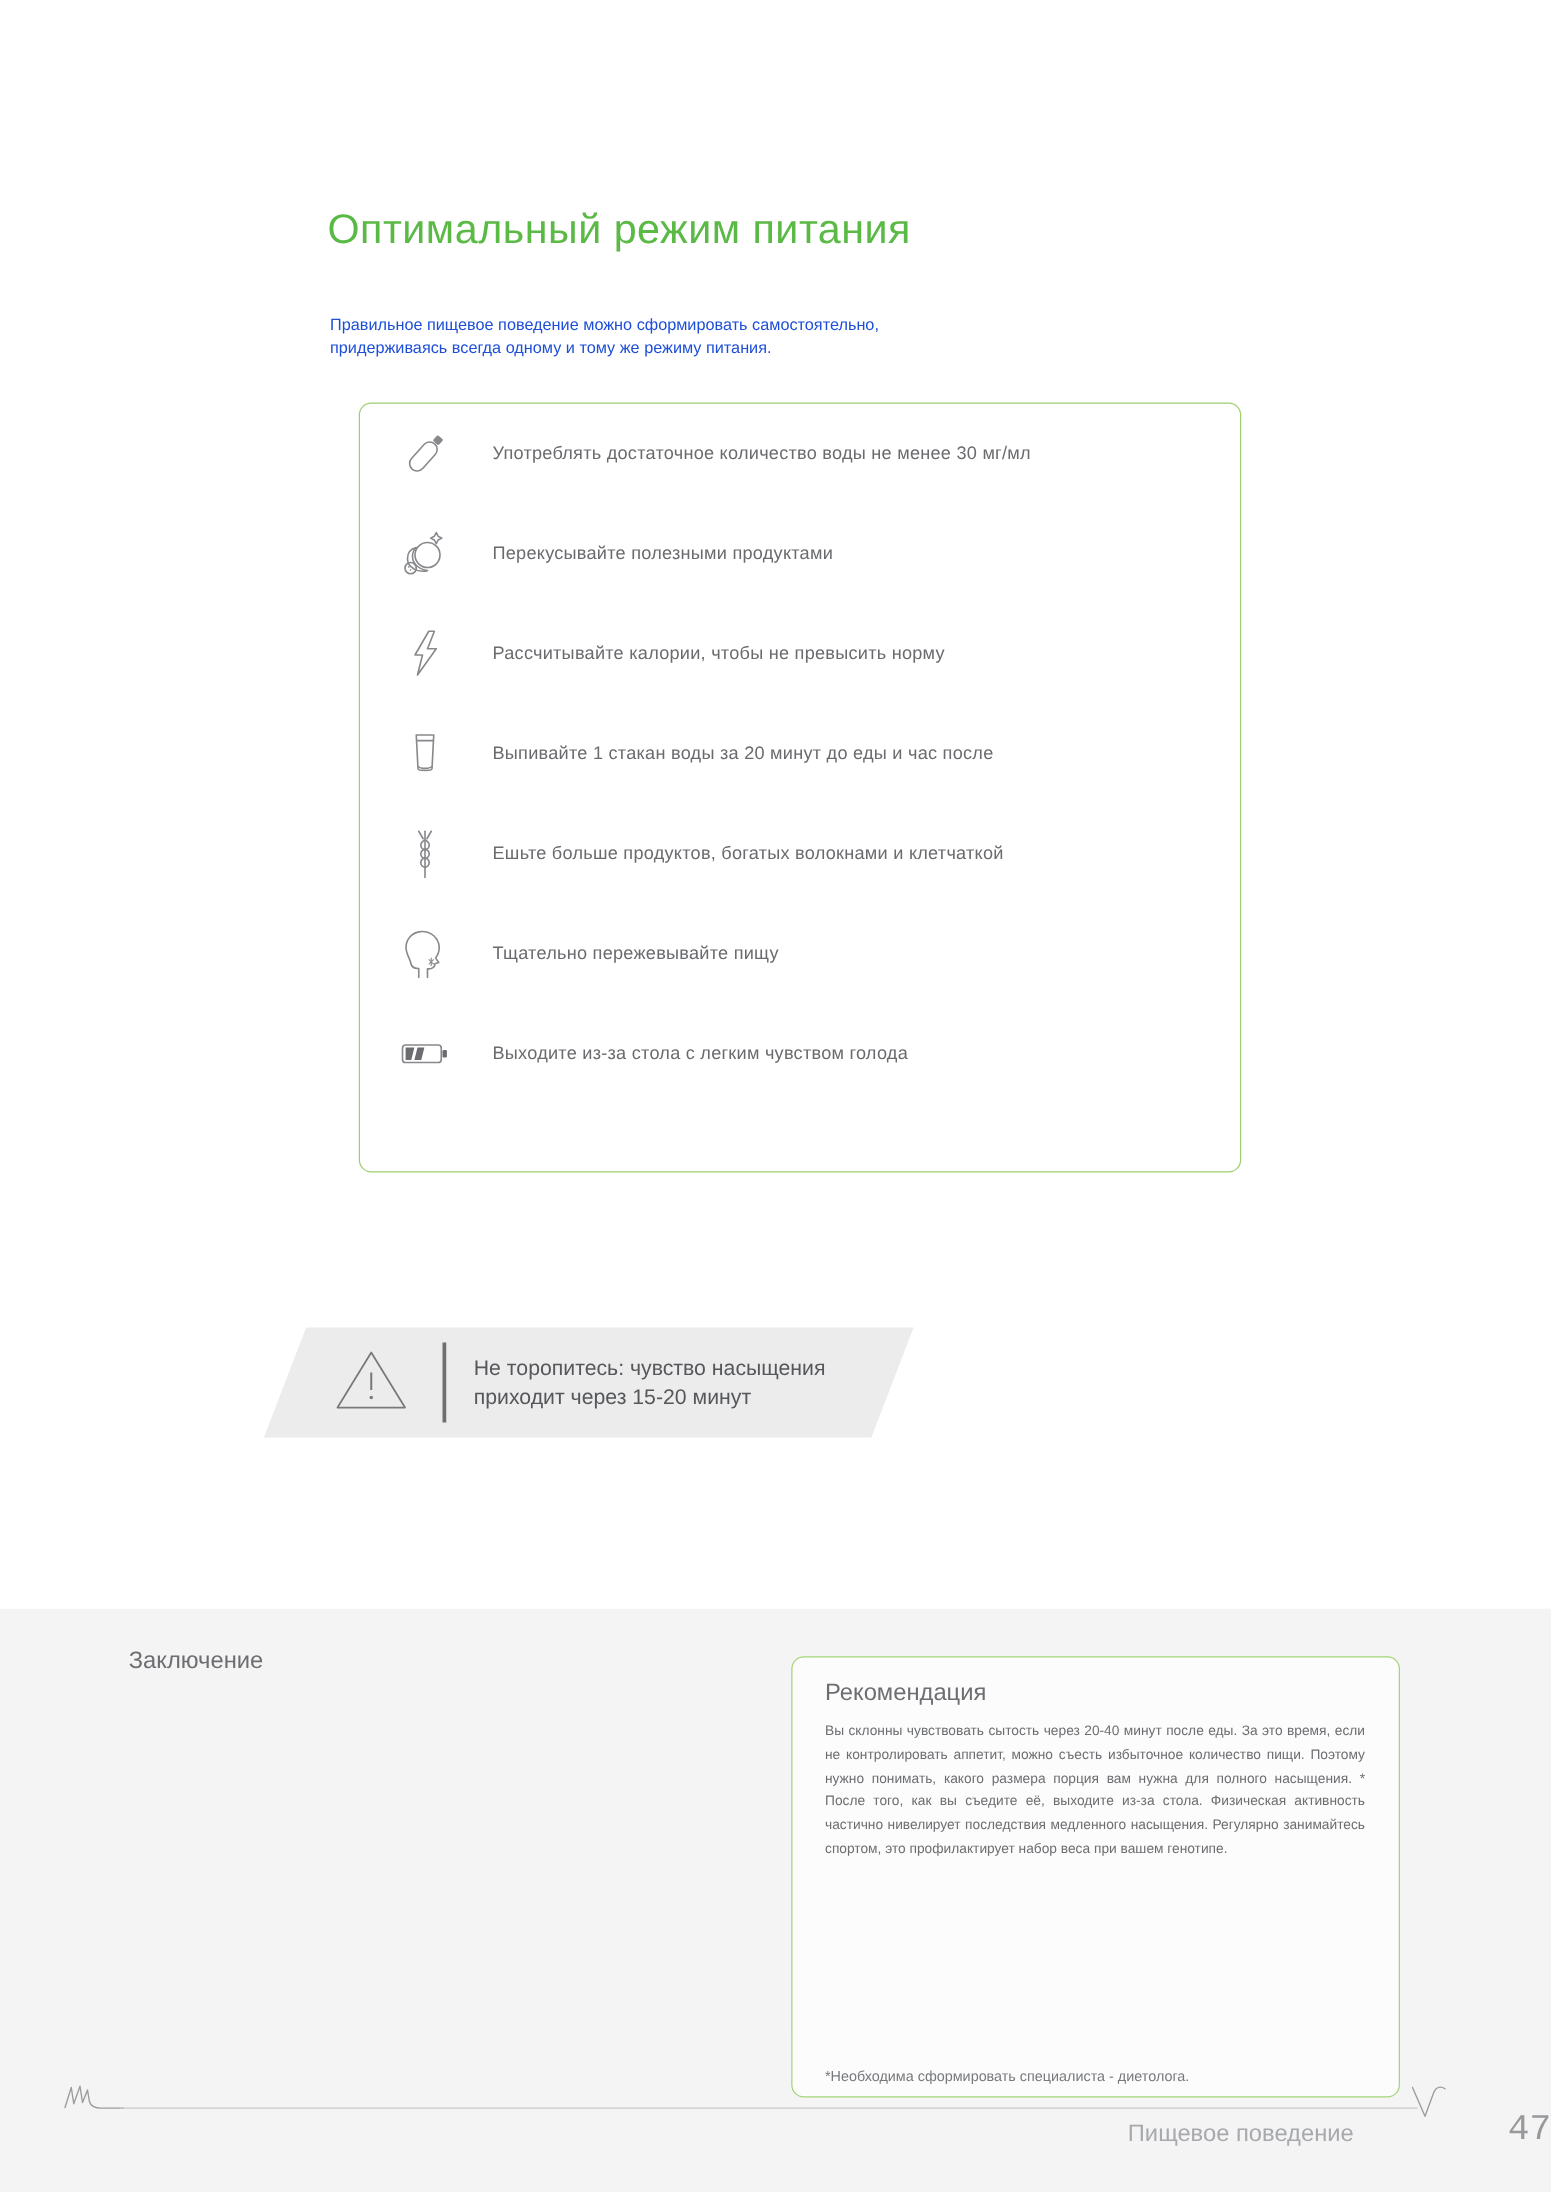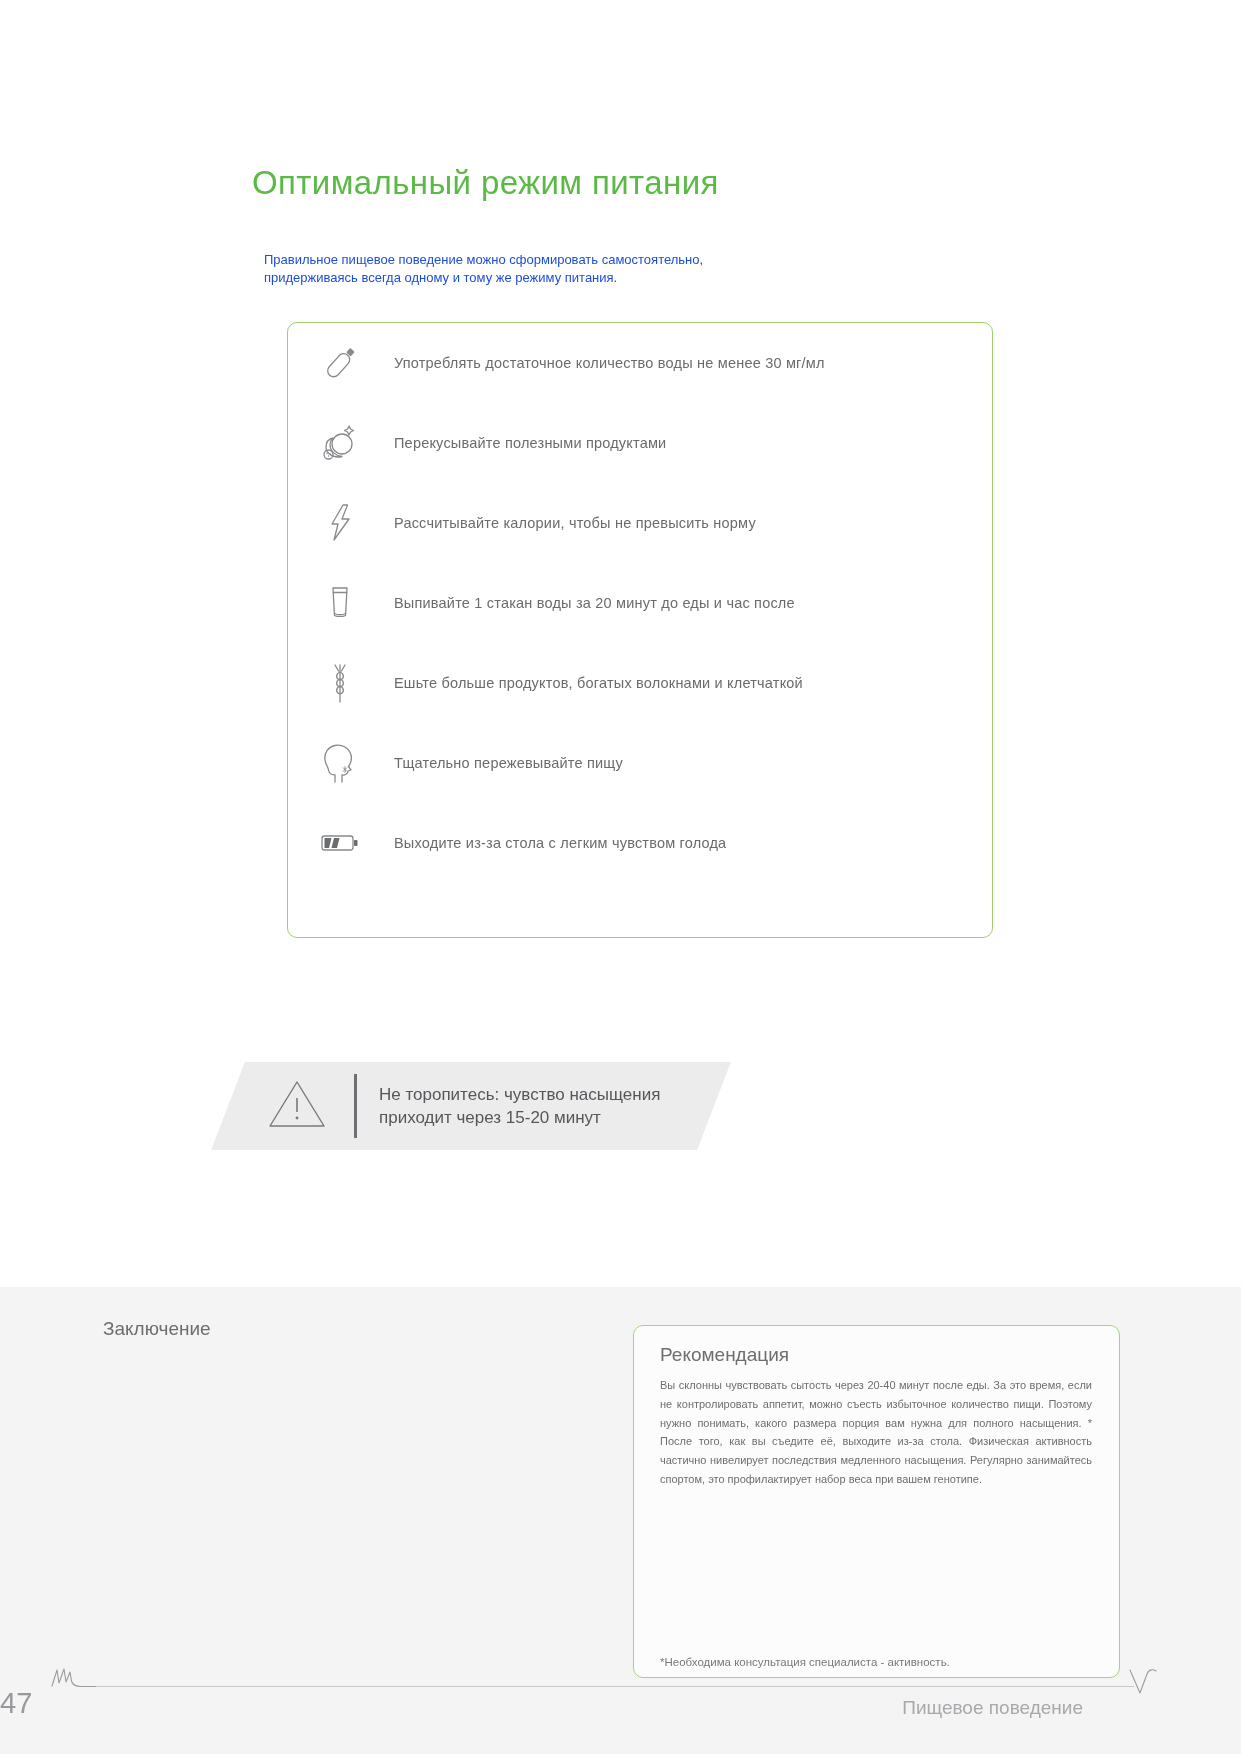--- a/index.html
+++ b/index.html
@@ -1,21 +1,21 @@
 <!DOCTYPE html>
 <html><head>
 <meta charset="utf-8">
 <style>
   html,body{margin:0;padding:0;background:#ffffff;}
   #page{position:relative;width:1241px;height:1754px;background:#ffffff;overflow:hidden;
         font-family:"Liberation Sans",sans-serif;}
   .abs{position:absolute;}
 
   
-  #title{left:252px;top:164px;font-size:33px;letter-spacing:.4px;color:#5bb946;}
+  #title{left:262px;top:164px;font-size:33px;letter-spacing:.4px;color:#5bb946;}
   #intro{left:264px;top:251px;font-size:13px;line-height:17.5px;color:#1d4ed8;}
 
   
   #tips-box{left:287px;top:322px;width:706px;height:616px;border:1.5px solid #9fce6d;
             border-radius:10px;box-sizing:border-box;padding:0 0 0 30px;}
   .tip-row{display:flex;align-items:center;height:80px;}
   .tip-icon{width:44px;height:44px;flex:0 0 44px;display:flex;align-items:center;justify-content:center;}
   .tip-label{margin-left:32px;font-size:14.5px;color:#6a6b6e;letter-spacing:.2px;}
   .ic{stroke:#87898c;fill:none;stroke-width:1.3;stroke-linecap:round;stroke-linejoin:round;}
   .ic-fill{fill:#6a6c6f;stroke:none;}
@@ -40,21 +40,21 @@
            border:1.5px solid #a5d47b;border-radius:10px;box-sizing:border-box;}
   #rec-title{left:660px;top:1344px;font-size:19px;color:#6d6e71;}
   #rec-body{left:660px;top:1376px;width:432px;font-size:11px;line-height:18.8px;
             color:#6d6e71;text-align:justify;}
   #rec-footnote{left:660px;top:1656px;font-size:11.5px;color:#77797c;}
 
   
   #footer-line{left:96px;top:1686px;width:1038px;height:1px;background:#c6c8ca;}
   #footer-zigzag{left:50px;top:1666px;}
   #footer-check{left:1126px;top:1666px;}
-  #page-number{left:0;top:1687px;width:1241px;text-align:left;font-size:29px;color:#97999c;}
+  #page-number{left:0;top:1687px;width:1241px;text-align:right;font-size:29px;color:#97999c;font-family:Liberation Mono, monospace;}
   #footer-section{right:158px;top:1697px;font-size:19px;color:#a7a9ac;}
 </style>
 </head>
 <body>
 
 <div id="page">
 
   <div class="abs" id="title">Оптимальный режим питания</div>
 
   <div class="abs" id="intro">
@@ -168,21 +168,21 @@
     </div>
   </div>
 
   <div class="abs" id="band"></div>
 
   <div class="abs" id="conclusion-title">Заключение</div>
 
   <div class="abs" id="rec-box"></div>
   <div class="abs" id="rec-title">Рекомендация</div>
   <div class="abs" id="rec-body">Вы склонны чувствовать сытость через 20-40 минут после еды. За это время, если не контролировать аппетит, можно съесть избыточное количество пищи. Поэтому нужно понимать, какого размера порция вам нужна для полного насыщения. * После того, как вы съедите её, выходите из-за стола. Физическая активность частично нивелирует последствия медленного насыщения. Регулярно занимайтесь спортом, это профилактирует набор веса при вашем генотипе.</div>
-  <div class="abs" id="rec-footnote">*Необходима консультация специалиста - активность.</div>
+  <div class="abs" id="rec-footnote">*Необходима сформировать специалиста - диетолога.</div>
 
   <span class="abs" id="footer-zigzag">
     <svg width="50" height="24" viewBox="0 0 50 24">
       <path d="M2,20 L7,4 L9,17 L14,3 L16,16 L20,6 L21.5,15 C22.5,19 26,20.5 31,20.5 H49" fill="none" stroke="#9a9c9e" stroke-width="1.1" stroke-linejoin="round" stroke-linecap="round"></path>
     </svg>
   </span>
   <div class="abs" id="footer-line"></div>
   <span class="abs" id="footer-check">
     <svg width="38" height="32" viewBox="0 0 38 32">
       <path d="M4,4 L14,27 L21,8 C23,3 27,3 30,5" fill="none" stroke="#9a9c9e" stroke-width="1.1" stroke-linejoin="round" stroke-linecap="round"></path>

